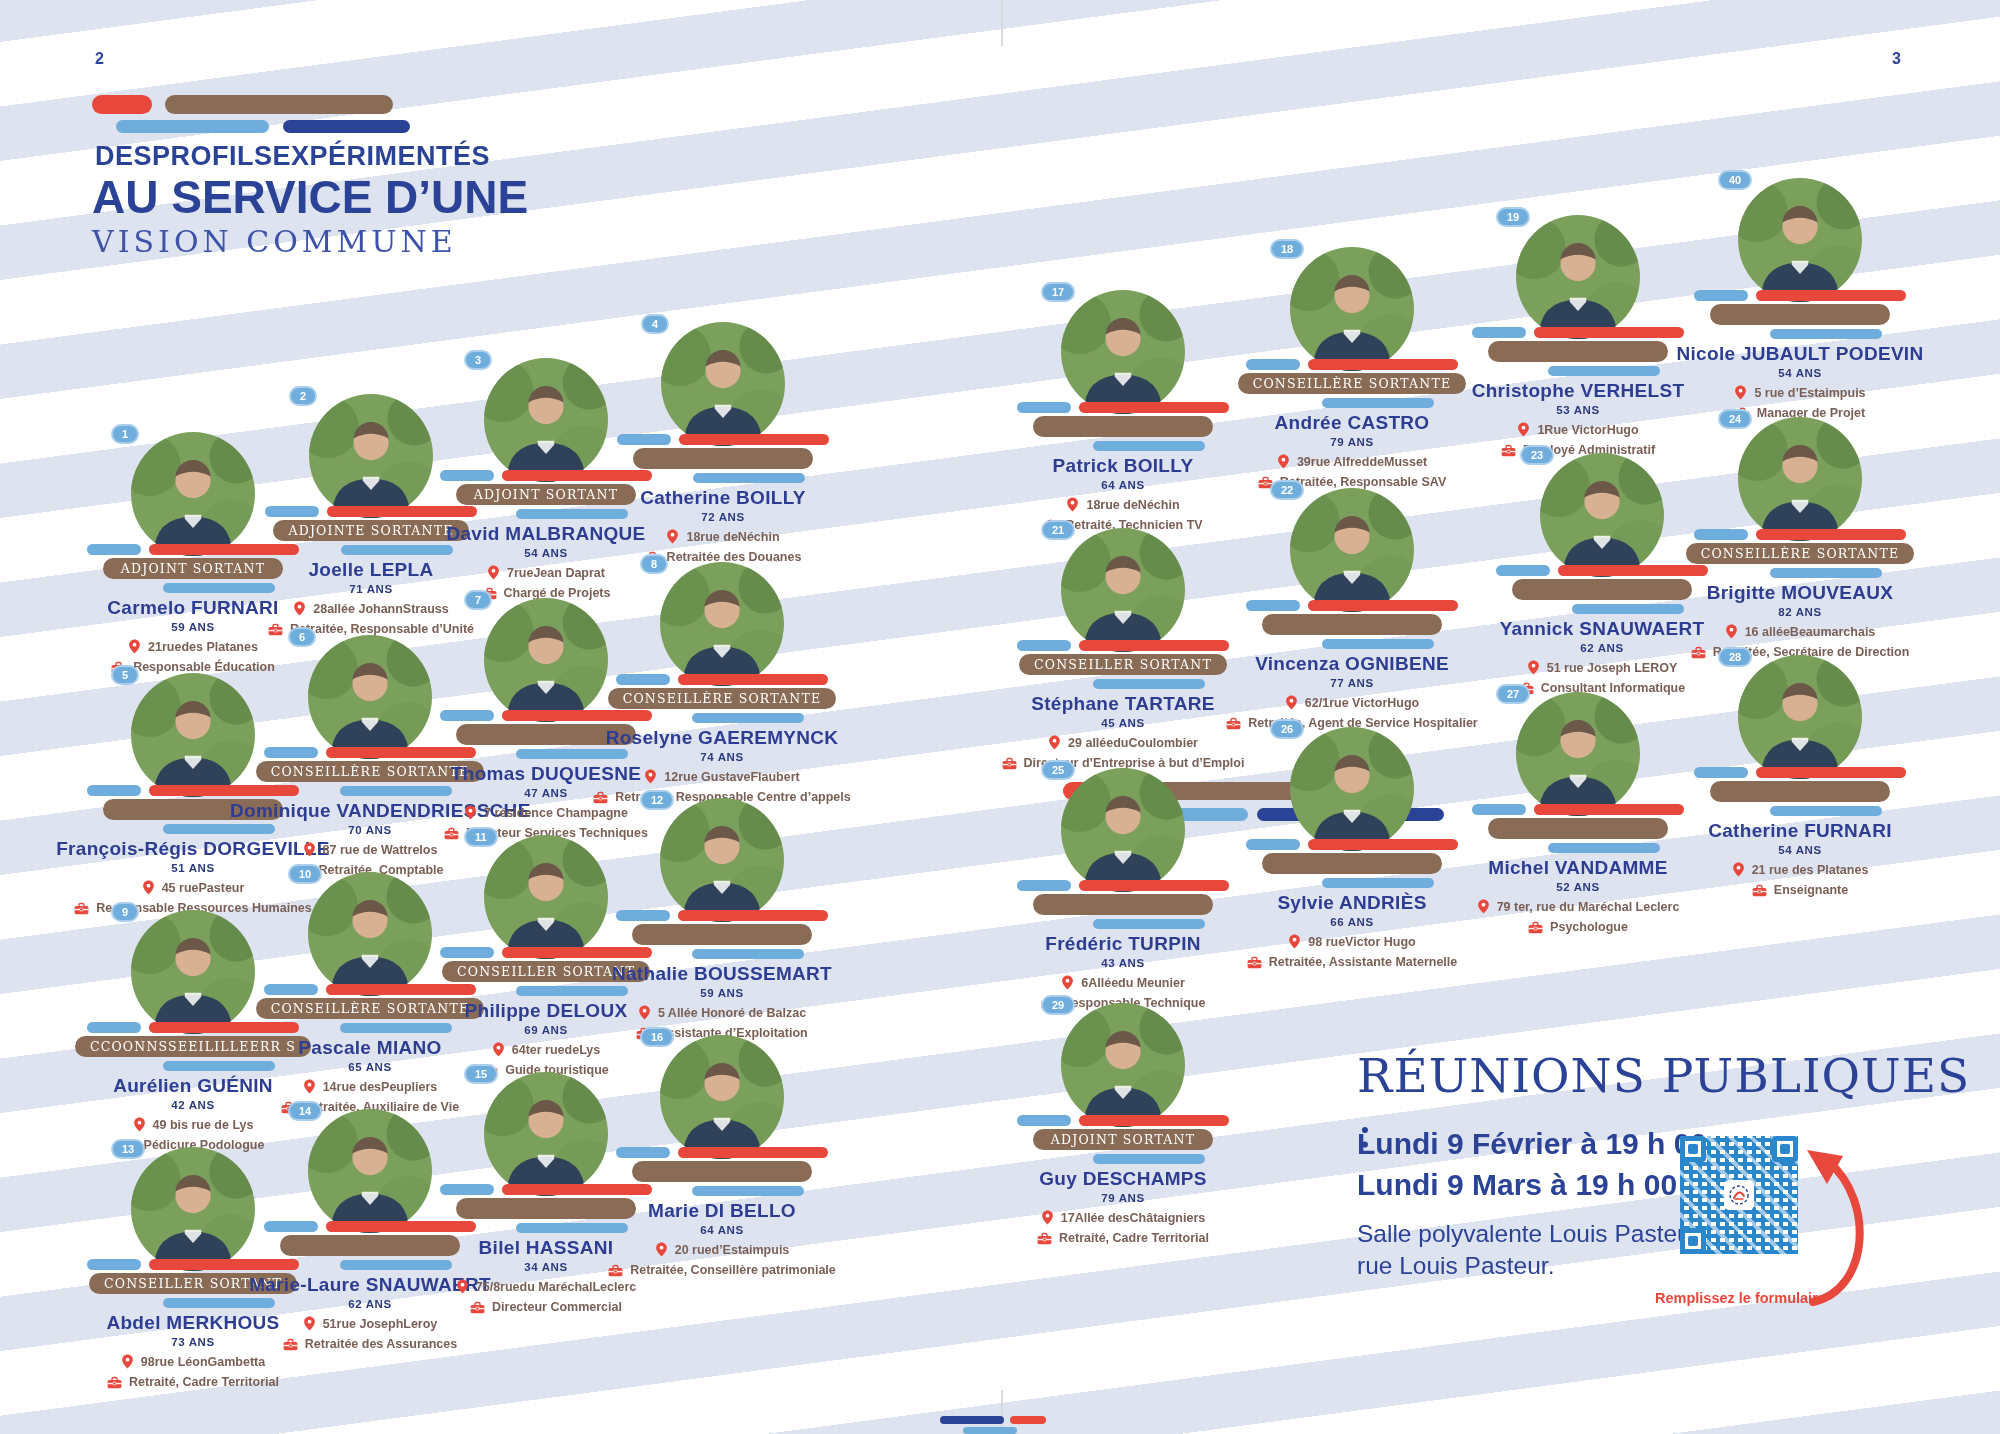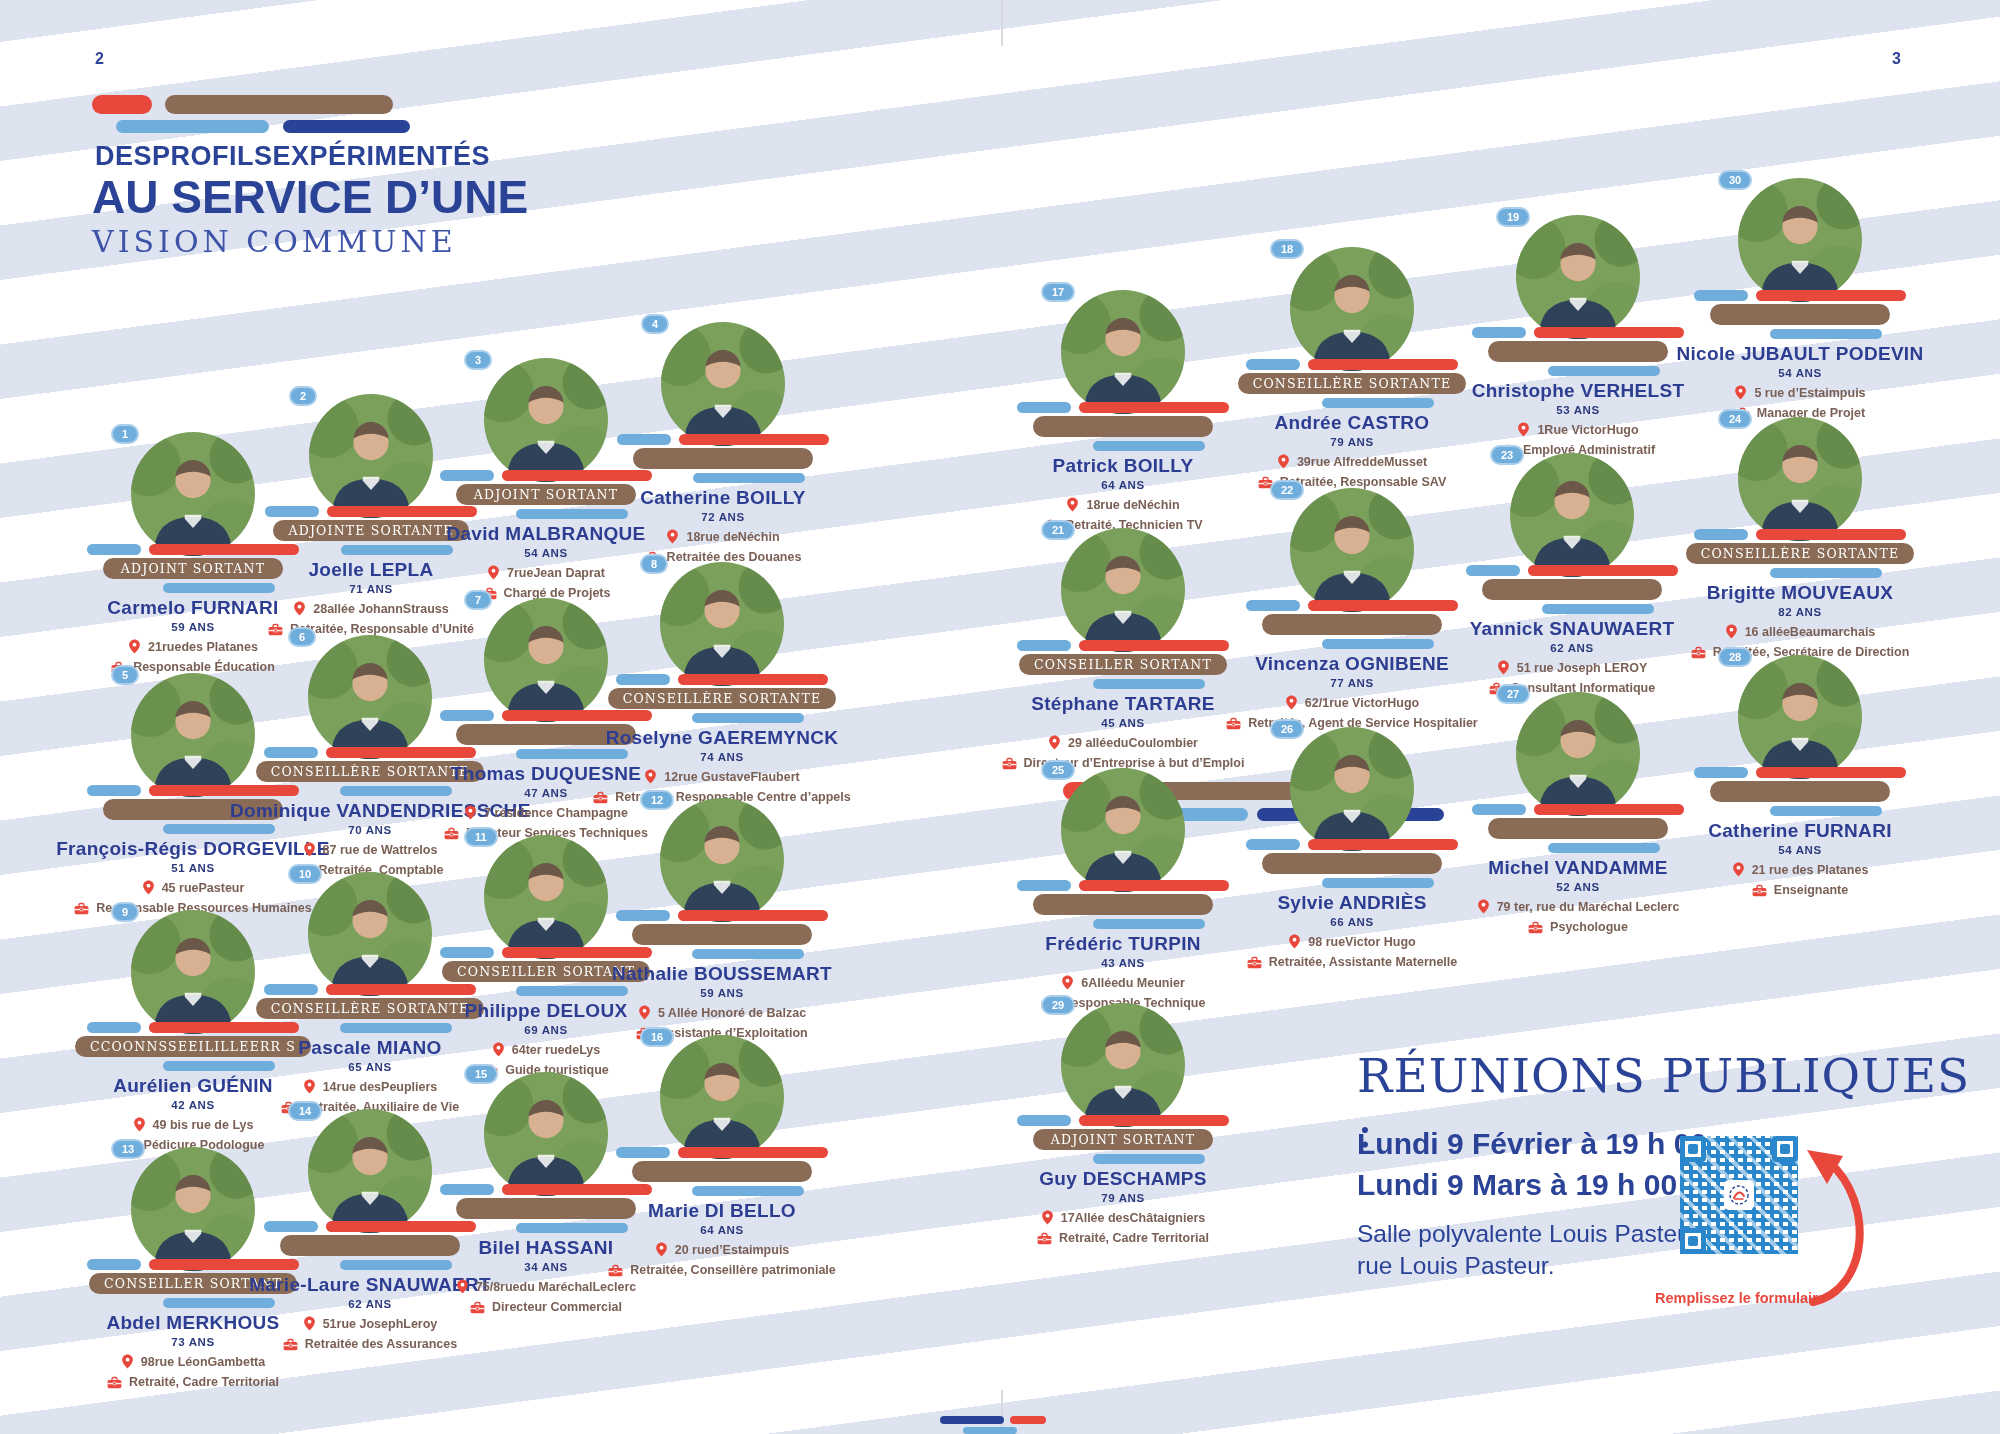--- a/index.html
+++ b/index.html
@@ -820,21 +820,21 @@
     <svg width="15" height="13" viewBox="0 0 24 20">
       <path d="M8 6V4.5A2.5 2.5 0 0 1 10.5 2h3A2.5 2.5 0 0 1 16 4.5V6" fill="none" stroke="#E8473C" stroke-width="2.2"></path>
       <rect x="1" y="6" width="22" height="13" rx="2.5" fill="#E8473C"></rect>
       <rect x="1" y="10.6" width="22" height="2.2" fill="#fff" opacity=".9"></rect>
       <rect x="9.5" y="9.3" width="5" height="4.6" rx="1" fill="#E8473C" stroke="#fff" stroke-width="1.1"></rect>
     </svg>
     <span>Employé Administratif</span>
   </div>
 </div>
 <div class="card" style="left:1660px;top:168px">
-  <div class="badge">30</div>
+  <div class="badge">40</div>
   <div class="photo">
     <svg viewBox="0 0 120 120">
       <rect width="120" height="120" fill="#7ba05b"></rect>
       <circle cx="18" cy="32" r="30" fill="#648a49" opacity=".7"></circle>
       <circle cx="102" cy="24" r="26" fill="#587e41" opacity=".6"></circle>
       <circle cx="97" cy="97" r="32" fill="#6f9754" opacity=".5"></circle>
       <circle cx="60" cy="47" r="17" fill="#d8b092"></circle>
       <path d="M60 27 a17 17 0 0 1 17 16 q-17 -9 -34 0 a17 17 0 0 1 17 -16 Z" fill="#6b5848"></path>
       <path d="M22 120 q0 -38 38 -38 q38 0 38 38 Z" fill="#2f4259"></path>
       <path d="M52 84 l8 9 8 -9 v-4 h-16 Z" fill="#ffffff" opacity=".85"></path>
@@ -936,21 +936,21 @@
   <div class="info">
     <svg width="15" height="13" viewBox="0 0 24 20">
       <path d="M8 6V4.5A2.5 2.5 0 0 1 10.5 2h3A2.5 2.5 0 0 1 16 4.5V6" fill="none" stroke="#E8473C" stroke-width="2.2"></path>
       <rect x="1" y="6" width="22" height="13" rx="2.5" fill="#E8473C"></rect>
       <rect x="1" y="10.6" width="22" height="2.2" fill="#fff" opacity=".9"></rect>
       <rect x="9.5" y="9.3" width="5" height="4.6" rx="1" fill="#E8473C" stroke="#fff" stroke-width="1.1"></rect>
     </svg>
     <span>Retraitée, Agent de Service Hospitalier</span>
   </div>
 </div>
-<div class="card" style="left:1432px;top:443px">
+<div class="card" style="left:1462px;top:443px">
   <div class="badge">23</div>
   <div class="photo">
     <svg viewBox="0 0 120 120">
       <rect width="120" height="120" fill="#7ba05b"></rect>
       <circle cx="18" cy="32" r="30" fill="#648a49" opacity=".7"></circle>
       <circle cx="102" cy="24" r="26" fill="#587e41" opacity=".6"></circle>
       <circle cx="97" cy="97" r="32" fill="#6f9754" opacity=".5"></circle>
       <circle cx="60" cy="47" r="17" fill="#d8b092"></circle>
       <path d="M60 27 a17 17 0 0 1 17 16 q-17 -9 -34 0 a17 17 0 0 1 17 -16 Z" fill="#6b5848"></path>
       <path d="M22 120 q0 -38 38 -38 q38 0 38 38 Z" fill="#2f4259"></path>

